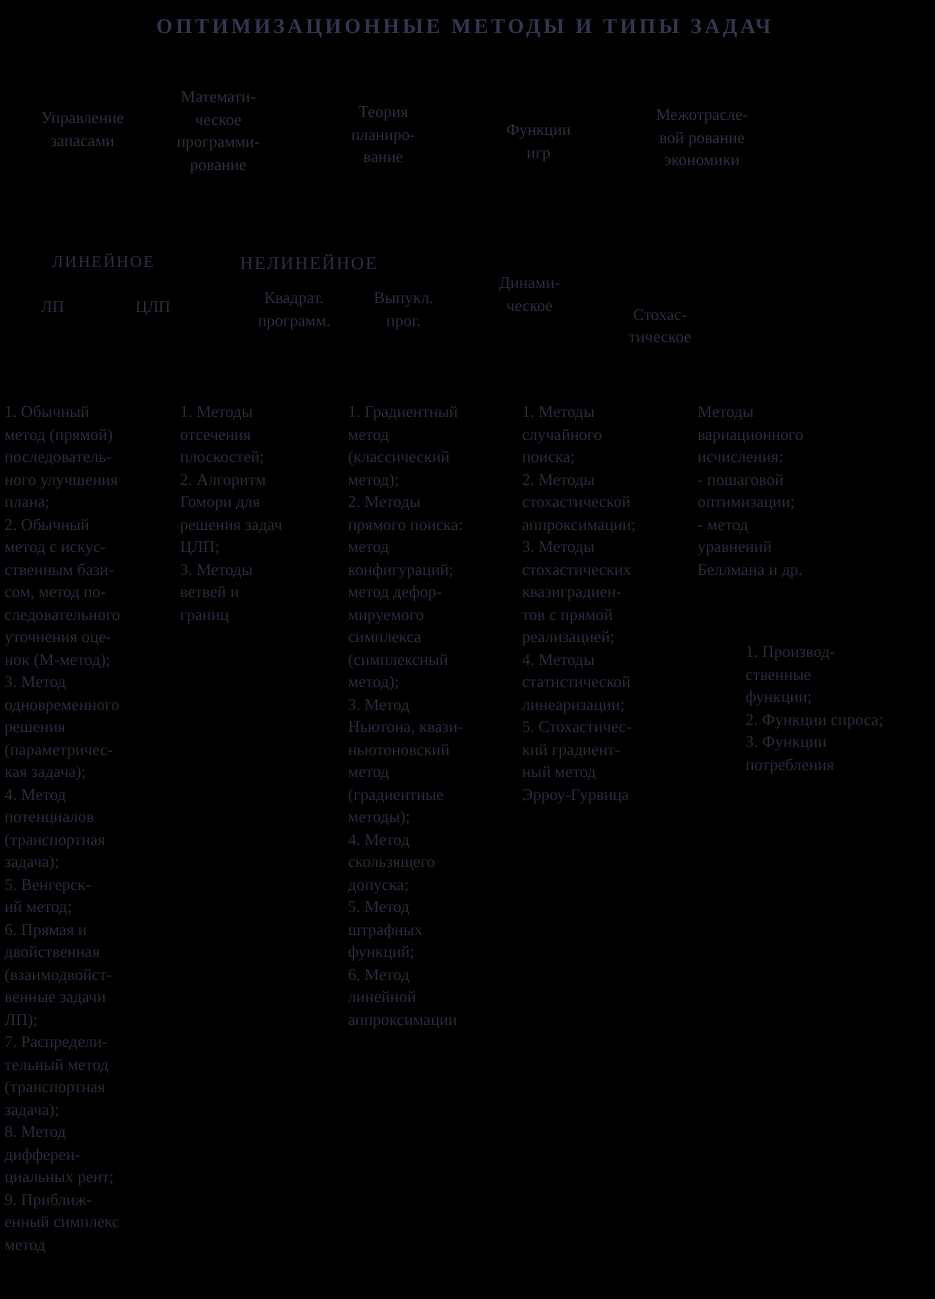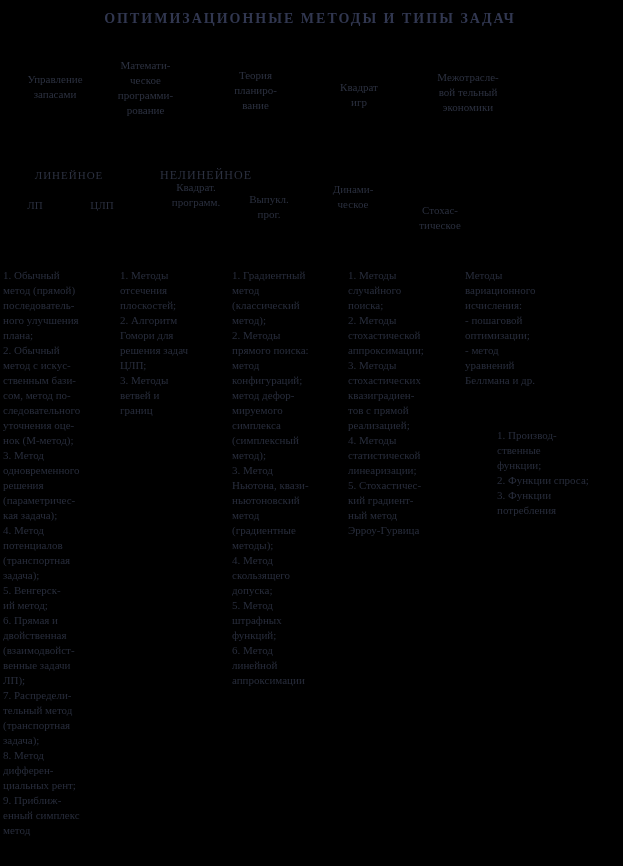--- a/index.html
+++ b/index.html
@@ -56,37 +56,37 @@
 
   <div class="t cat" style="left:98px;top:58px;width:95px;">Математи-
 ческое
 программи-
 рование</div>
 
   <div class="t cat" style="left:213px;top:68px;width:85px;">Теория
 планиро-
 вание</div>
 
-  <div class="t cat" style="left:328px;top:80px;width:62px;">Квадрат
+  <div class="t cat" style="left:328px;top:80px;width:62px;">Функции
 игр</div>
 
   <div class="t cat" style="left:412px;top:70px;width:112px;">Межотрасле-
-вой тельный
+вой рование
 экономики</div>
 
 
   <div class="t tier-head" style="left:25px;top:168px;width:88px;">ЛИНЕЙНОЕ</div>
 
   <div class="t tier-sub" style="left:18px;top:198px;width:34px;">ЛП</div>
 
   <div class="t tier-sub" style="left:82px;top:198px;width:40px;">ЦЛП</div>
 
   <div class="t tier-head" style="left:160px;top:168px;width:82px;font-size:12px;">НЕЛИНЕЙНОЕ</div>
 
-  <div class="t tier-sub" style="left:158px;top:180px;width:76px;">Квадрат.
+  <div class="t tier-sub" style="left:158px;top:192px;width:76px;">Квадрат.
 программ.</div>
 
   <div class="t tier-sub" style="left:238px;top:192px;width:62px;">Выпукл.
 прог.</div>
 
   <div class="t tier-sub" style="left:322px;top:182px;width:62px;">Динами-
 ческое</div>
 
   <div class="t tier-sub" style="left:405px;top:182px;width:70px;margin-top:21px;">Стохас-
 тическое</div>

